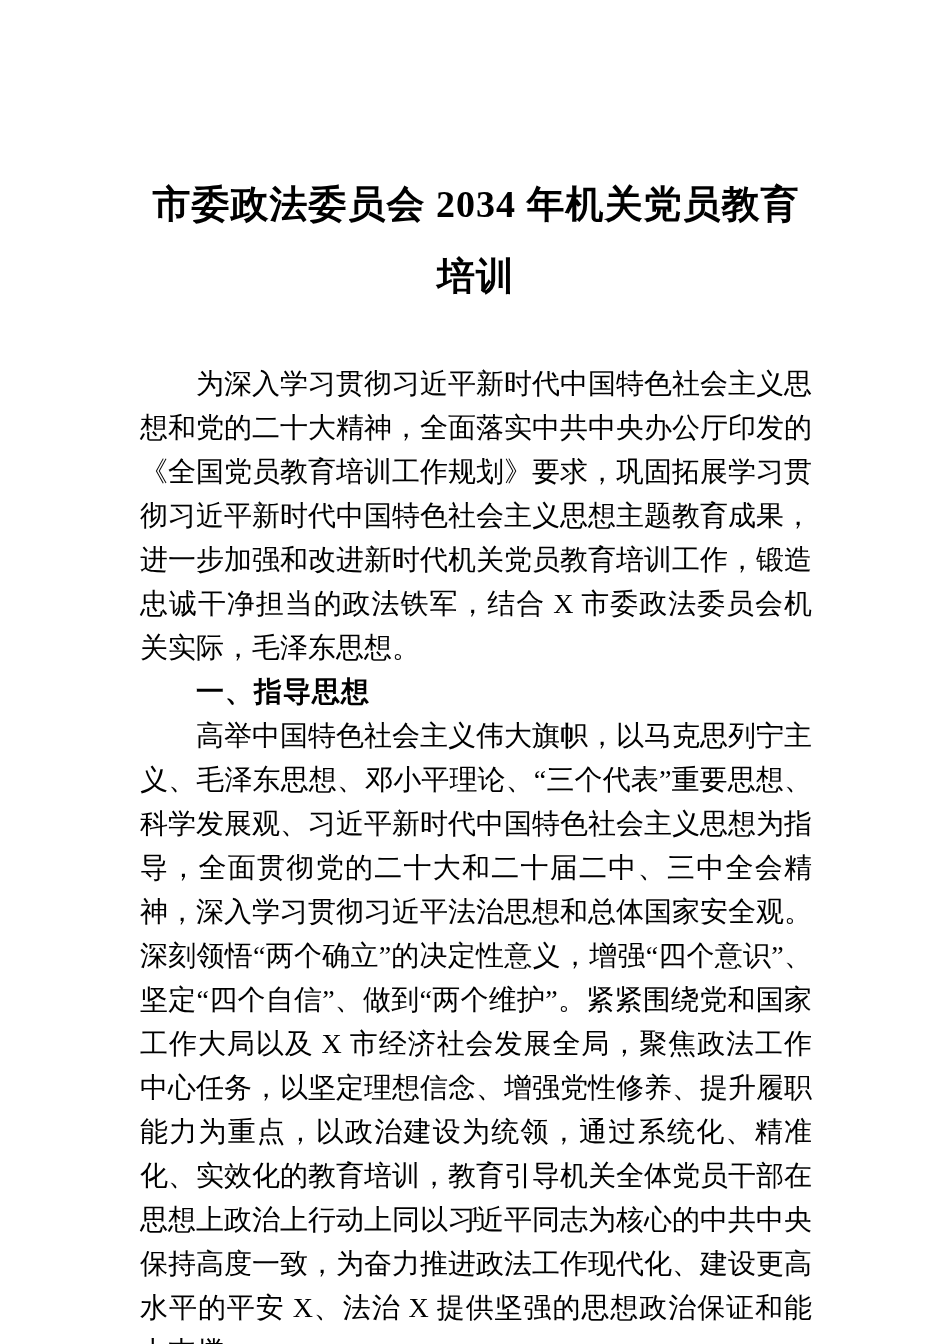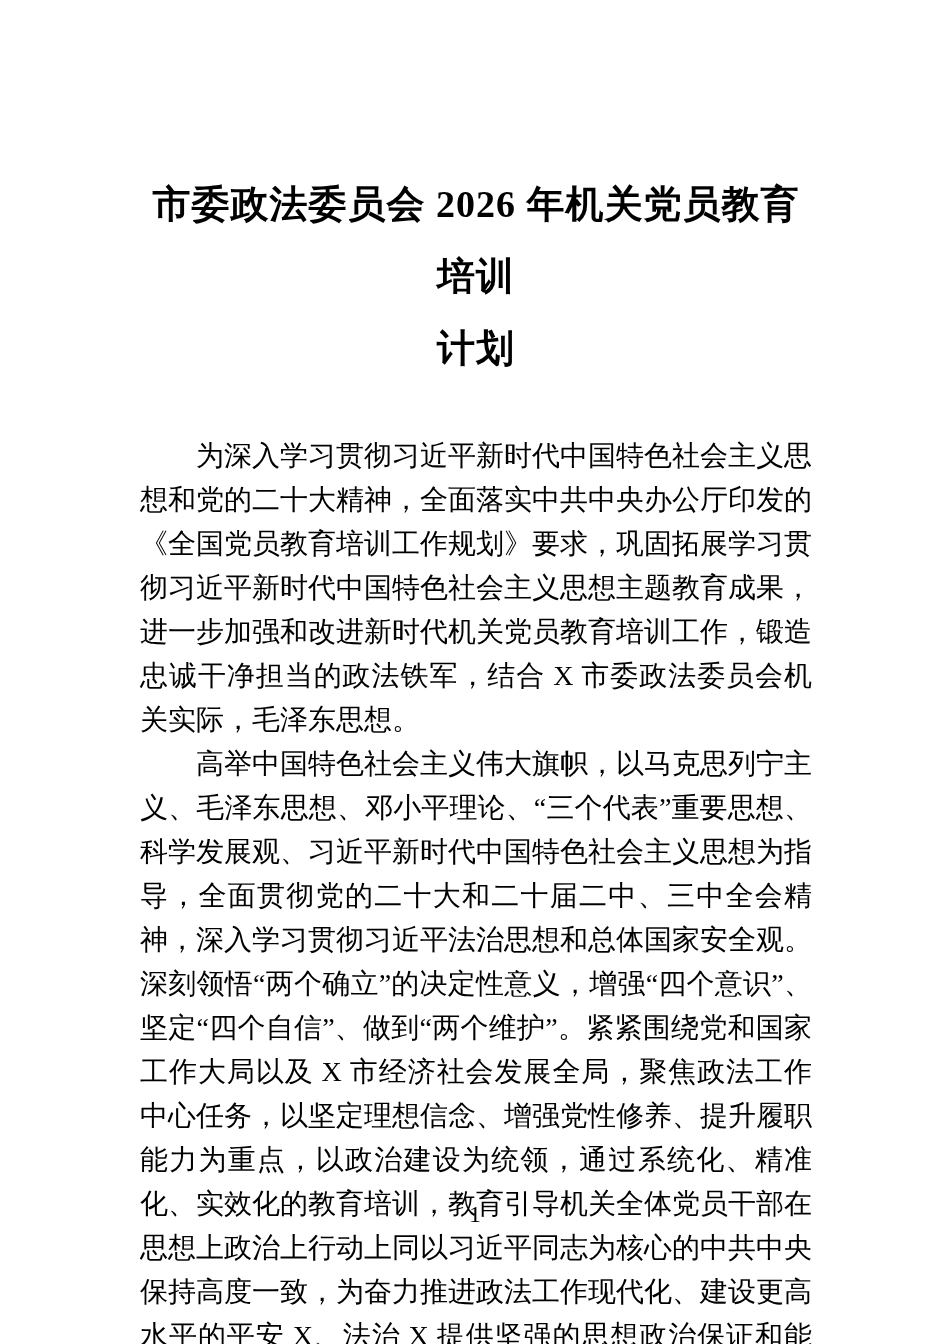--- a/index.html
+++ b/index.html
@@ -60,25 +60,25 @@
     color: #000000;
   }
 </style>
 </head>
 <body>
 
 <div class="page">
   <div class="content">
 
     <h1 class="doc-title">
-      <span class="title-line">市委政法委员会 2026 年机关党员教育培训</span>
-      <span class="title-line">计划</span>
+      <span class="title-line">市委政法委员会 2034 年机关党员教育培训</span>
     </h1>
 
     <p class="para">为深入学习贯彻习近平新时代中国特色社会主义思想和党的二十大精神，全面落实中共中央办公厅印发的《全国党员教育培训工作规划》要求，巩固拓展学习贯彻习近平新时代中国特色社会主义思想主题教育成果，进一步加强和改进新时代机关党员教育培训工作，锻造忠诚干净担当的政法铁军，结合 X 市委政法委员会机关实际，毛泽东思想。</p>
 
+    <p class="section-heading">一、指导思想</p>
 
     <p class="para">高举中国特色社会主义伟大旗帜，以马克思列宁主义、毛泽东思想、邓小平理论、“三个代表”重要思想、科学发展观、习近平新时代中国特色社会主义思想为指导，全面贯彻党的二十大和二十届二中、三中全会精神，深入学习贯彻习近平法治思想和总体国家安全观。深刻领悟“两个确立”的决定性意义，增强“四个意识”、坚定“四个自信”、做到“两个维护”。紧紧围绕党和国家工作大局以及 X 市经济社会发展全局，聚焦政法工作中心任务，以坚定理想信念、增强党性修养、提升履职能力为重点，以政治建设为统领，通过系统化、精准化、实效化的教育培训，教育引导机关全体党员干部在思想上政治上行动上同以习近平同志为核心的中共中央保持高度一致，为奋力推进政法工作现代化、建设更高水平的平安 X、法治 X 提供坚强的思想政治保证和能力支撑。</p>
 
   </div>
 
   <div class="page-number">1</div>
 </div>
 
 </body></html>

